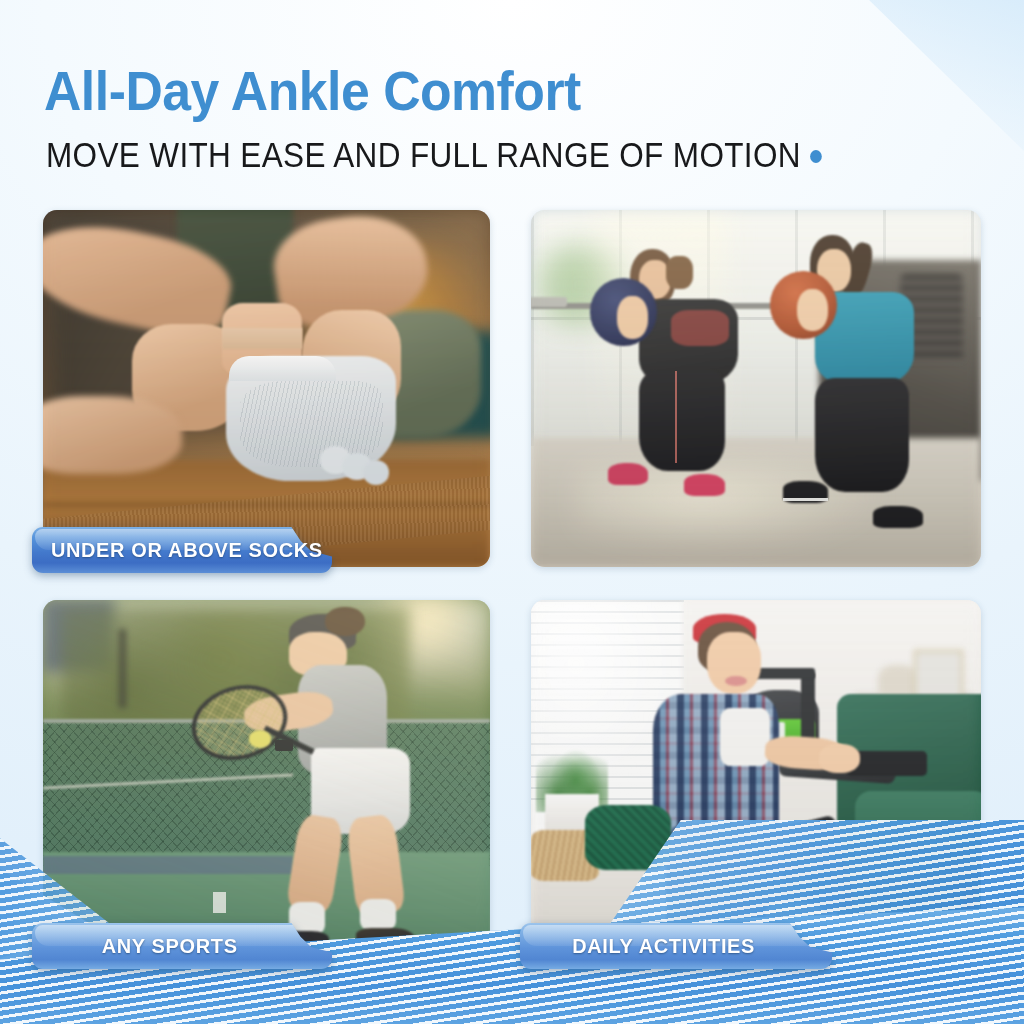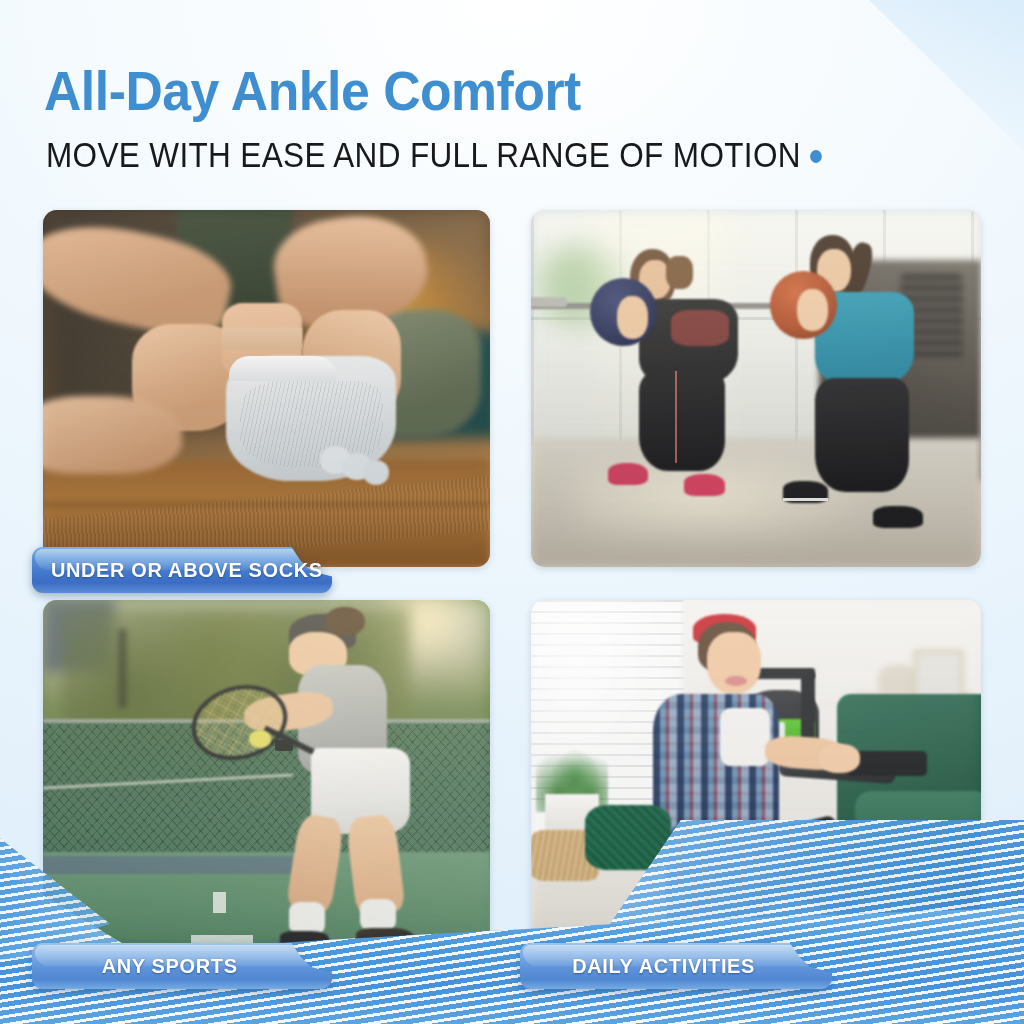--- a/index.html
+++ b/index.html
@@ -84,21 +84,20 @@
   #tile-1{left:531px;top:210px;width:450px;height:357px;}
   #tile-2{left:43px;top:600px;width:447px;height:360px;}
   #tile-3{left:531px;top:600px;width:450px;height:360px;}
   .photo{position:absolute;inset:0;overflow:hidden;}
 
   
   .badge{
     position:absolute;height:46px;
     display:flex;align-items:center;
     filter:drop-shadow(0 3px 4px rgba(30,66,105,.38));
-    margin-top:20px;
   }
   .badge-body{
     position:relative;width:100%;height:100%;
     border-radius:11px;
     -webkit-clip-path:polygon(0% 0%, 86.5% 0%, 89.5% 30%, 93% 52%, 100% 64%, 100% 100%, 0% 100%);
     clip-path:polygon(0% 0%, 86.5% 0%, 89.5% 30%, 93% 52%, 100% 64%, 100% 100%, 0% 100%);
   }
   .badge-fill{
     position:absolute;inset:0;border-radius:11px;
     background:linear-gradient(180deg,#7db0e5 0%,#5795dc 22%,#4379cc 55%,#3c6dc4 78%,#5b8ed6 100%);

